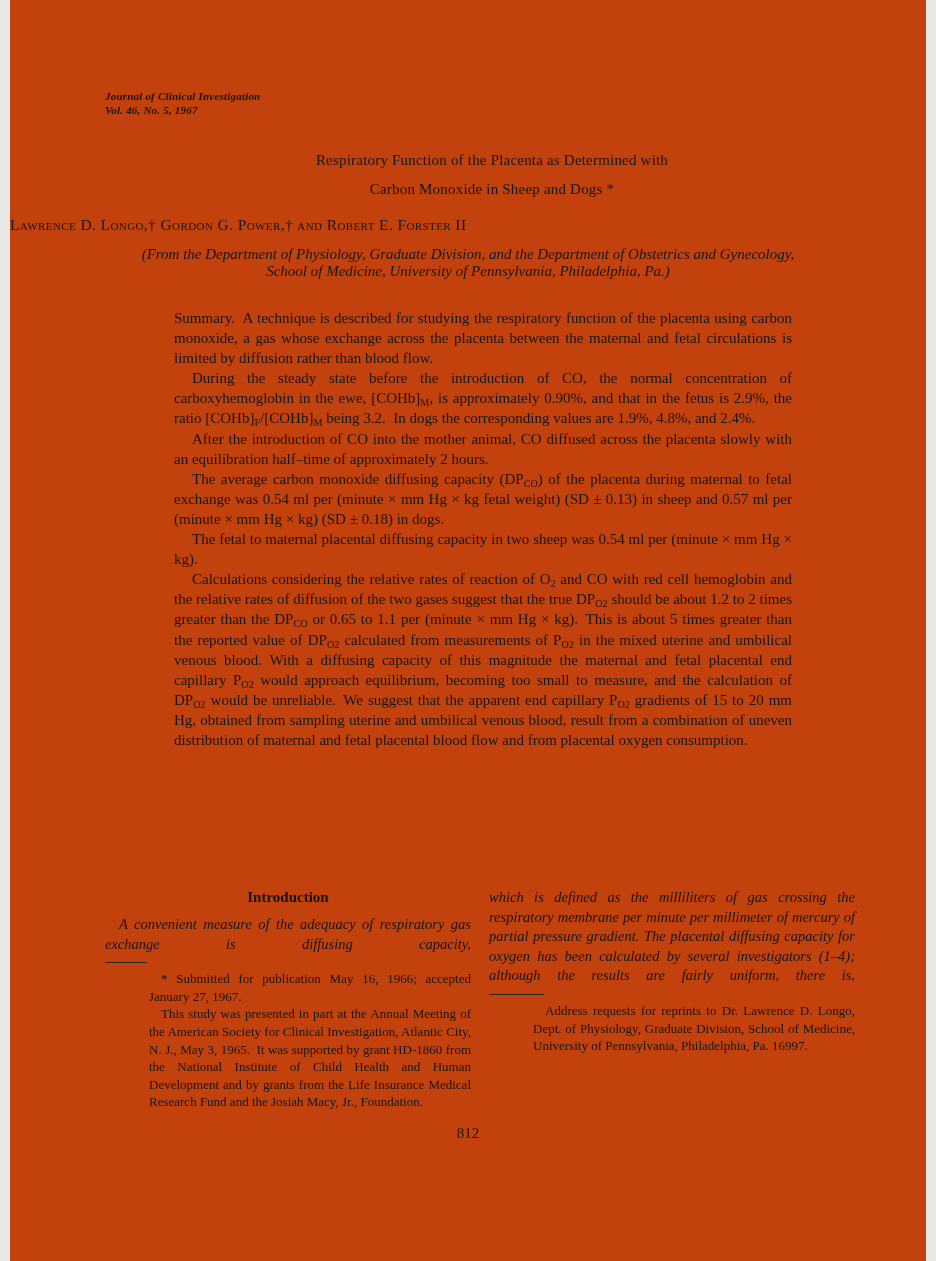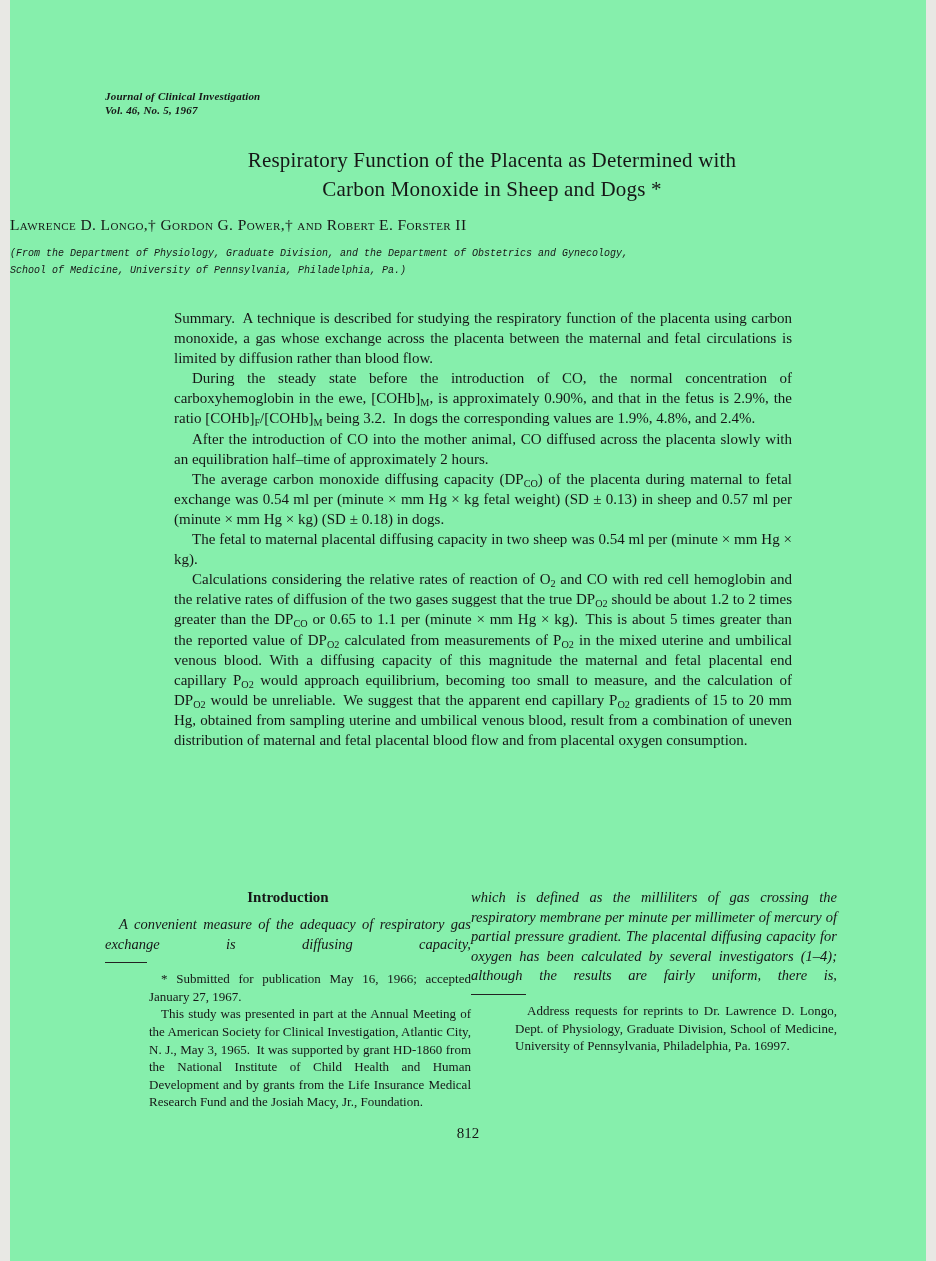--- a/index.html
+++ b/index.html
@@ -2,21 +2,21 @@
 <html><head>
 <meta charset="utf-8">
 <style>
   * { box-sizing: border-box; }
   html, body { margin: 0; padding: 0; background: #e8e8e4; }
   .page {
     position: relative;
     width: 916px;
     height: 1261px;
     margin: 0 auto;
-    background: #86efac;
+    background: #c2410c;
     font-family: "Liberation Serif", "DejaVu Serif", serif;
     color: #161616;
     overflow: hidden;
   }
   .journal-header {
     position: absolute;
     left: 95px;
     top: 90px;
     font-size: 11px;
     font-weight: bold;
@@ -24,21 +24,21 @@
     line-height: 13.5px;
     letter-spacing: 0.2px;
   }
   .title {
     position: absolute;
     top: 146px;
     left: 0;
     width: 100%;
     margin: 0;
     text-align: center;
-    font-size: 21px;
+    font-size: 15px;
     font-weight: 500;
     line-height: 29px;
     letter-spacing: 0.2px;
     padding-left: 48px;
   }
   .title .title-line { display: block; }
   .authors {
     position: absolute;
     top: 216px;
     left: 0;
@@ -46,25 +46,24 @@
     text-align: left;
     font-variant: small-caps;
     font-size: 15.5px;
     letter-spacing: 0.4px;
   }
   .affiliation {
     position: absolute;
     top: 246px;
     left: 0;
     width: 100%;
-    text-align: left;
+    text-align: center;
     font-style: italic;
-    font-size: 10px;
+    font-size: 15px;
     line-height: 16.5px;
-    font-family: Liberation Mono, monospace;
   }
   .summary {
     position: absolute;
     left: 164px;
     top: 308px;
     width: 618px;
     font-size: 15px;
     font-weight: normal;
     line-height: 20.1px;
     text-align: justify;
@@ -75,20 +74,21 @@
     font-size: 68%;
     line-height: 0;
     vertical-align: -0.28em;
   }
   .columns {
     position: absolute;
     left: 95px;
     top: 888px;
     width: 750px;
     display: flex;
+    gap: 18px;
   }
   .col { width: 366px; }
   .section-heading {
     margin: 1px 0 9px 0;
     text-align: center;
     font-size: 15px;
     font-weight: bold;
   }
   .body-par {
     margin: 0;

